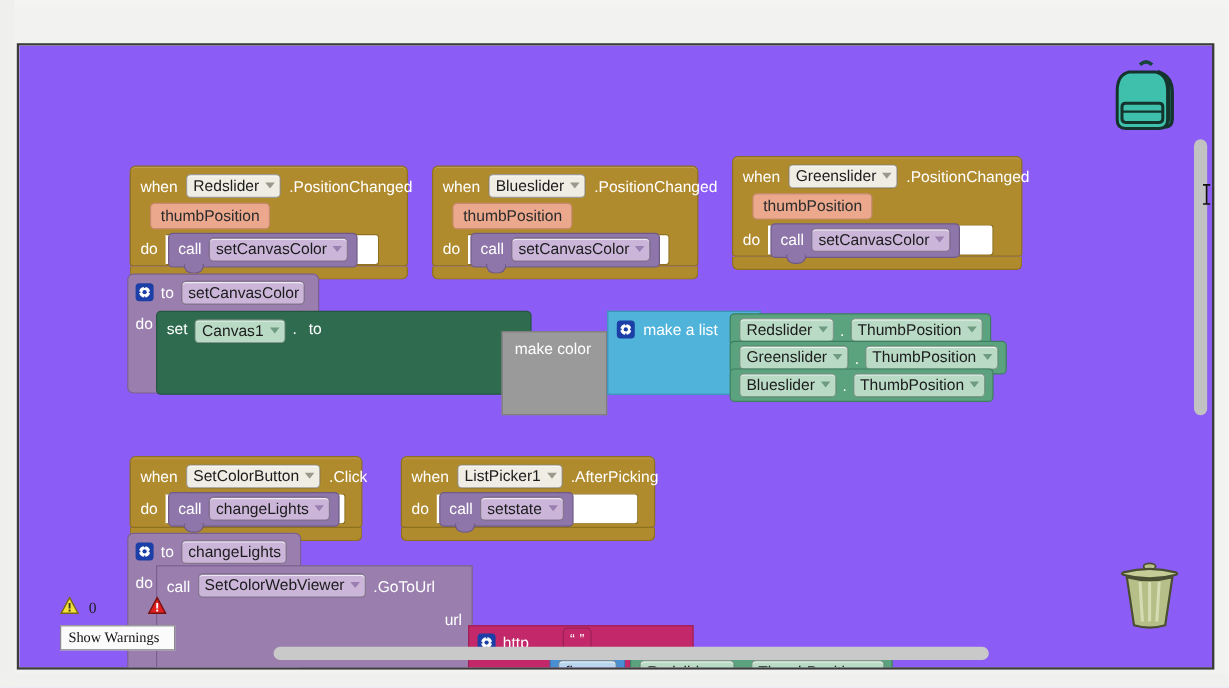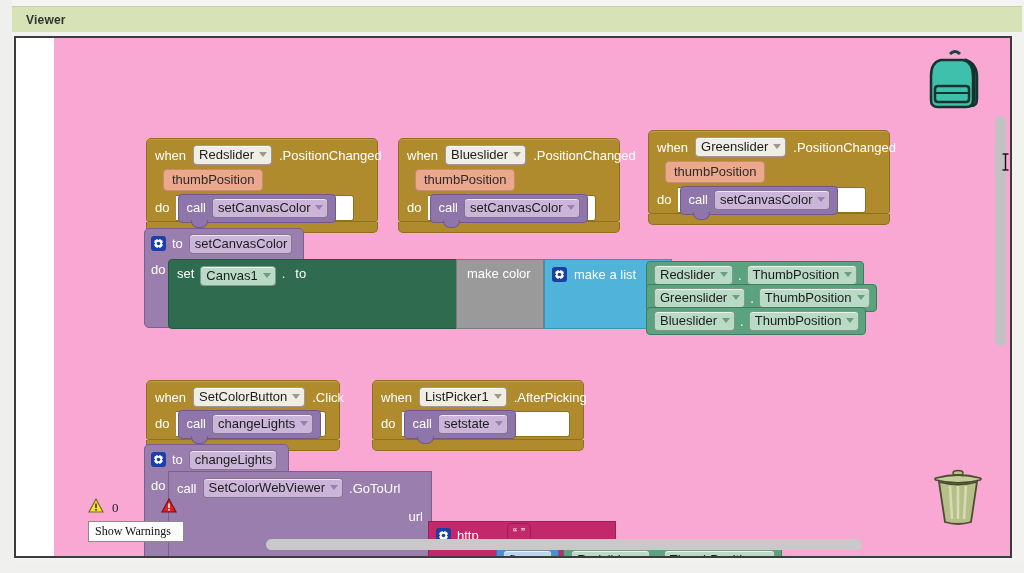--- a/index.html
+++ b/index.html
@@ -38,22 +38,21 @@
 
   
   .workspace-frame {
     position: absolute; left: 14px; top: 36px; width: 998px; height: 522px;
     border: 2px solid #3c3c3c;
     background: #ffffff;
     overflow: hidden;
   }
   .workspace {
     position: absolute; inset: 0;
-    background: #f9a8d4;
-    margin-left: 38px;
+    background: #8b5cf6;
   }
 
   
   .blk { position: absolute; }
   .row { display: flex; align-items: center; }
 
   .lbl {
     color: #ffffff; font-size: 13px; white-space: nowrap;
     font-family: "Liberation Sans", sans-serif;
   }
@@ -271,23 +270,20 @@
   }
 </style>
 </head>
 <body>
 
 <div id="app">
 
   <div class="header-strip"></div>
   <div class="left-gutter"></div>
 
-  <div class="viewer-header">
-    <span class="title">Viewer</span>
-  </div>
 
   <div class="workspace-frame">
     <div class="workspace">
 
       <div class="backpack">
         <svg width="62" height="70" viewBox="0 0 62 70">
           <path d="M26 8 q5 -5 10 0" fill="none" stroke="#17443c" stroke-width="3"></path>
           <path d="M42 14 q11 4 11 17 v22 q0 7 -6 7 h-5 z" fill="#1f5b50" stroke="#14332d" stroke-width="2.5"></path>
           <rect x="44" y="22" width="6" height="34" rx="3" fill="#e9efe8" stroke="#14332d" stroke-width="2"></rect>
           <path d="M17 14 h22 q10 2 10 16 v24 q0 7 -7 7 h-28 q-7 0 -7 -7 v-24 q0 -14 10 -16 z" fill="#3fc0ad" stroke="#14332d" stroke-width="2.5"></path>
@@ -414,21 +410,21 @@
         <div class="setter" style="position:absolute; left:24px; top:31px; width:313px; height:70px; align-items:flex-start; padding-top:6px;">
           <span class="s-lbl">set</span>
           <span class="field green">
             <span>Canvas1</span>
               <i class="caret"></i>
           </span>
           <span class="s-lbl">.</span>
           <span class="s-lbl" style="margin-left:4px;">to</span>
         </div>
 
-        <div class="makecolor" style="position:absolute; left:312px; top:31px; width:88px; height:70px;">
+        <div class="makecolor" style="position:absolute; left:312px; top:48px; width:88px; height:70px;">
           <span class="mc-lbl">make color</span>
         </div>
 
         <div class="makelist" style="position:absolute; left:400px; top:31px; width:128px; height:70px;">
           <span class="gear" style="margin-top:1px;">
             <svg width="11" height="11" viewBox="0 0 11 11">
                 <circle cx="5.5" cy="5.5" r="4.6" fill="#fff"></circle>
                 <circle cx="5.5" cy="5.5" r="1.8" fill="#1b3fa6"></circle>
                 <g stroke="#1b3fa6" stroke-width="1.3">
                   <line x1="5.5" y1="0.4" x2="5.5" y2="2"></line>

